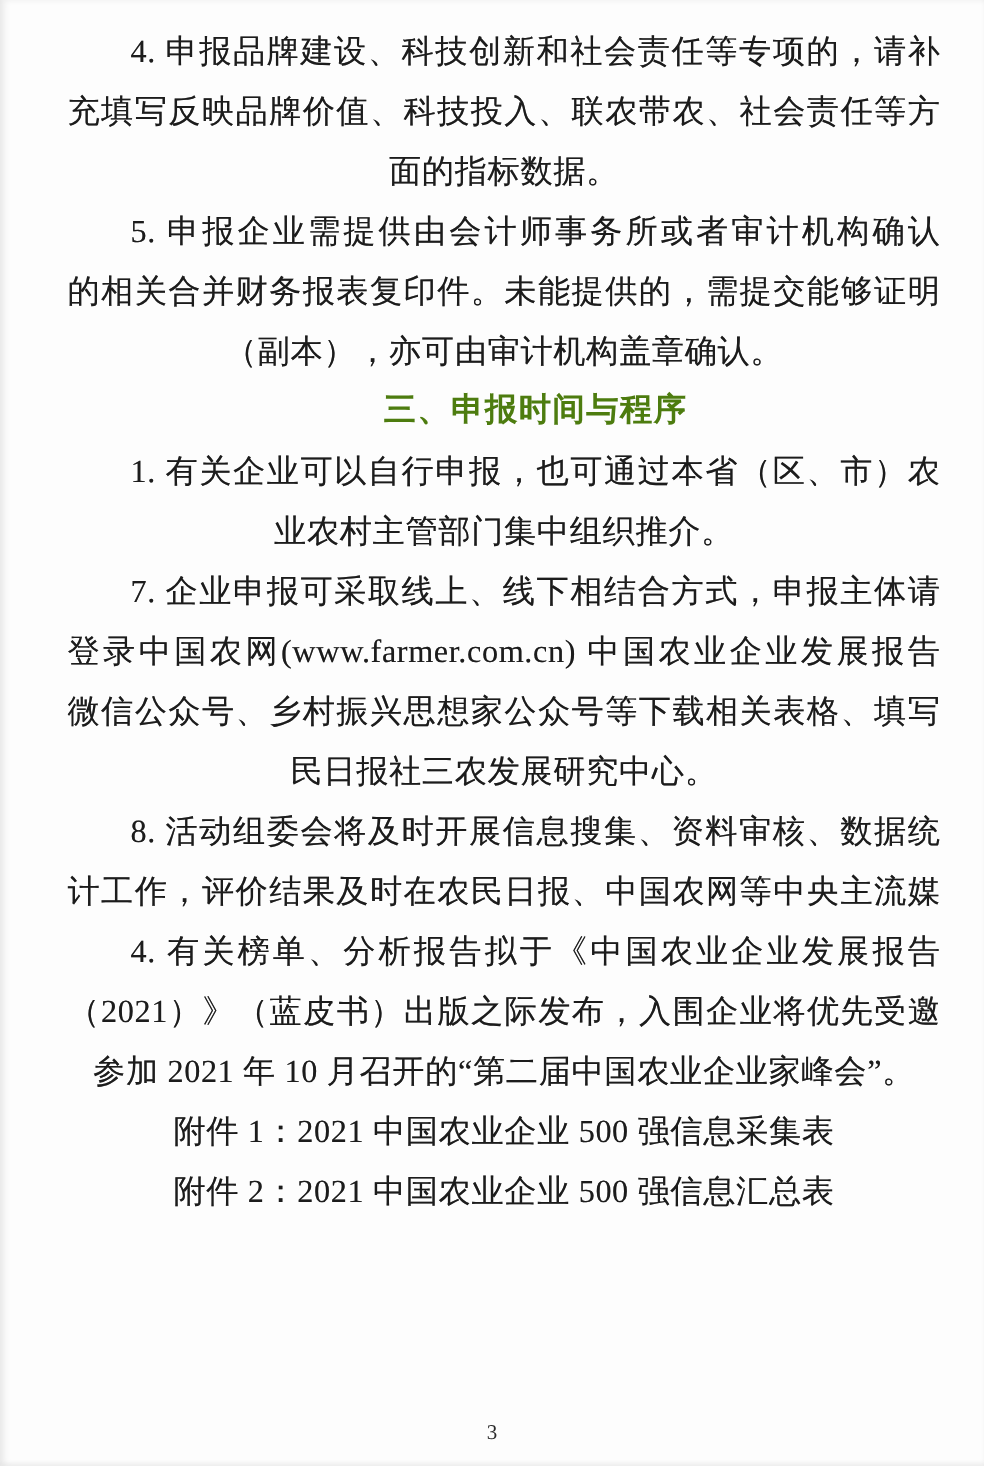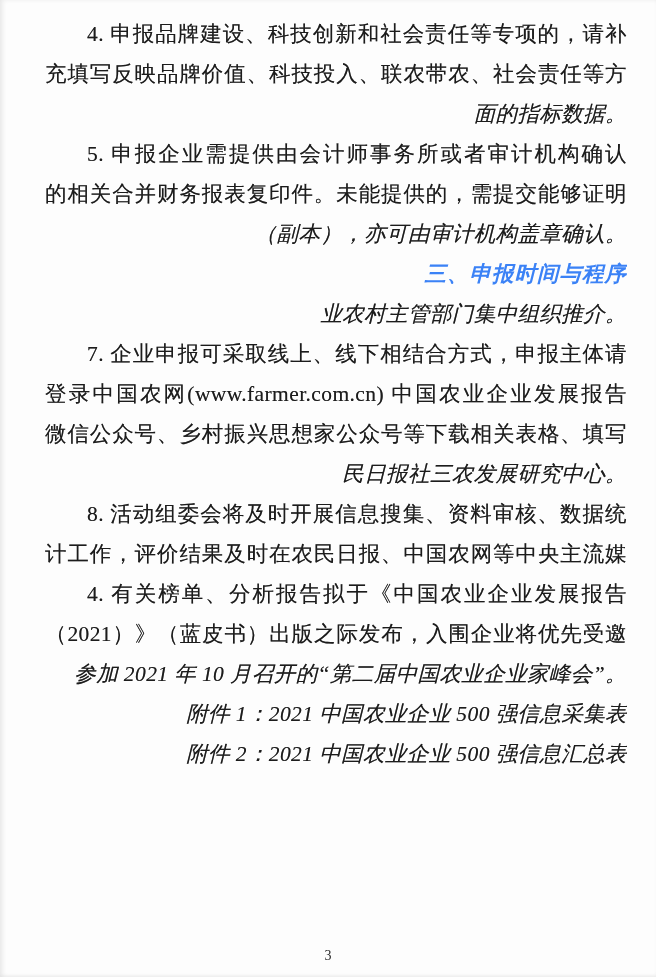--- a/index.html
+++ b/index.html
@@ -36,30 +36,29 @@
     overflow: hidden;
     white-space: nowrap;
     text-shadow: 0 0 0.4px rgba(20,20,20,0.55);
   }
   .full {
     white-space: normal;
     text-align: justify;
     text-align-last: justify;
   }
   .end {
-    text-align: right;
-    font-style: italic;
+    text-align: center;
   }
   .indent {
     text-indent: 42px;
   }
   .heading {
     font-family: "DejaVu Sans", "Liberation Sans", sans-serif;
     font-weight: bold;
-    color: #3b82f6;
+    color: #4d7c0f;
     letter-spacing: 1px;
     text-shadow: none;
   }
   .page-number {
     position: absolute;
     left: 0;
     bottom: 13px;
     width: 100%;
     text-align: center;
     font-family: "Liberation Serif", "DejaVu Serif", serif;
@@ -72,20 +71,21 @@
 
 <div class="page">
   <div class="content">
     <div class="line full indent">4. 申报品牌建设、科技创新和社会责任等专项的，请补</div>
     <div class="line full">充填写反映品牌价值、科技投入、联农带农、社会责任等方</div>
     <div class="line end">面的指标数据。</div>
     <div class="line full indent">5. 申报企业需提供由会计师事务所或者审计机构确认</div>
     <div class="line full">的相关合并财务报表复印件。未能提供的，需提交能够证明</div>
     <div class="line end">（副本），亦可由审计机构盖章确认。</div>
     <div class="line end indent heading">三、申报时间与程序</div>
+    <div class="line full indent">1. 有关企业可以自行申报，也可通过本省（区、市）农</div>
     <div class="line end">业农村主管部门集中组织推介。</div>
     <div class="line full indent">7. 企业申报可采取线上、线下相结合方式，申报主体请</div>
     <div class="line full">登录中国农网(www.farmer.com.cn) 中国农业企业发展报告</div>
     <div class="line full">微信公众号、乡村振兴思想家公众号等下载相关表格、填写</div>
     <div class="line end">民日报社三农发展研究中心。</div>
     <div class="line full indent">8. 活动组委会将及时开展信息搜集、资料审核、数据统</div>
     <div class="line full">计工作，评价结果及时在农民日报、中国农网等中央主流媒</div>
     <div class="line full indent">4. 有关榜单、分析报告拟于《中国农业企业发展报告</div>
     <div class="line full">（2021）》（蓝皮书）出版之际发布，入围企业将优先受邀</div>
     <div class="line end">参加 2021 年 10 月召开的“第二届中国农业企业家峰会”。</div>

